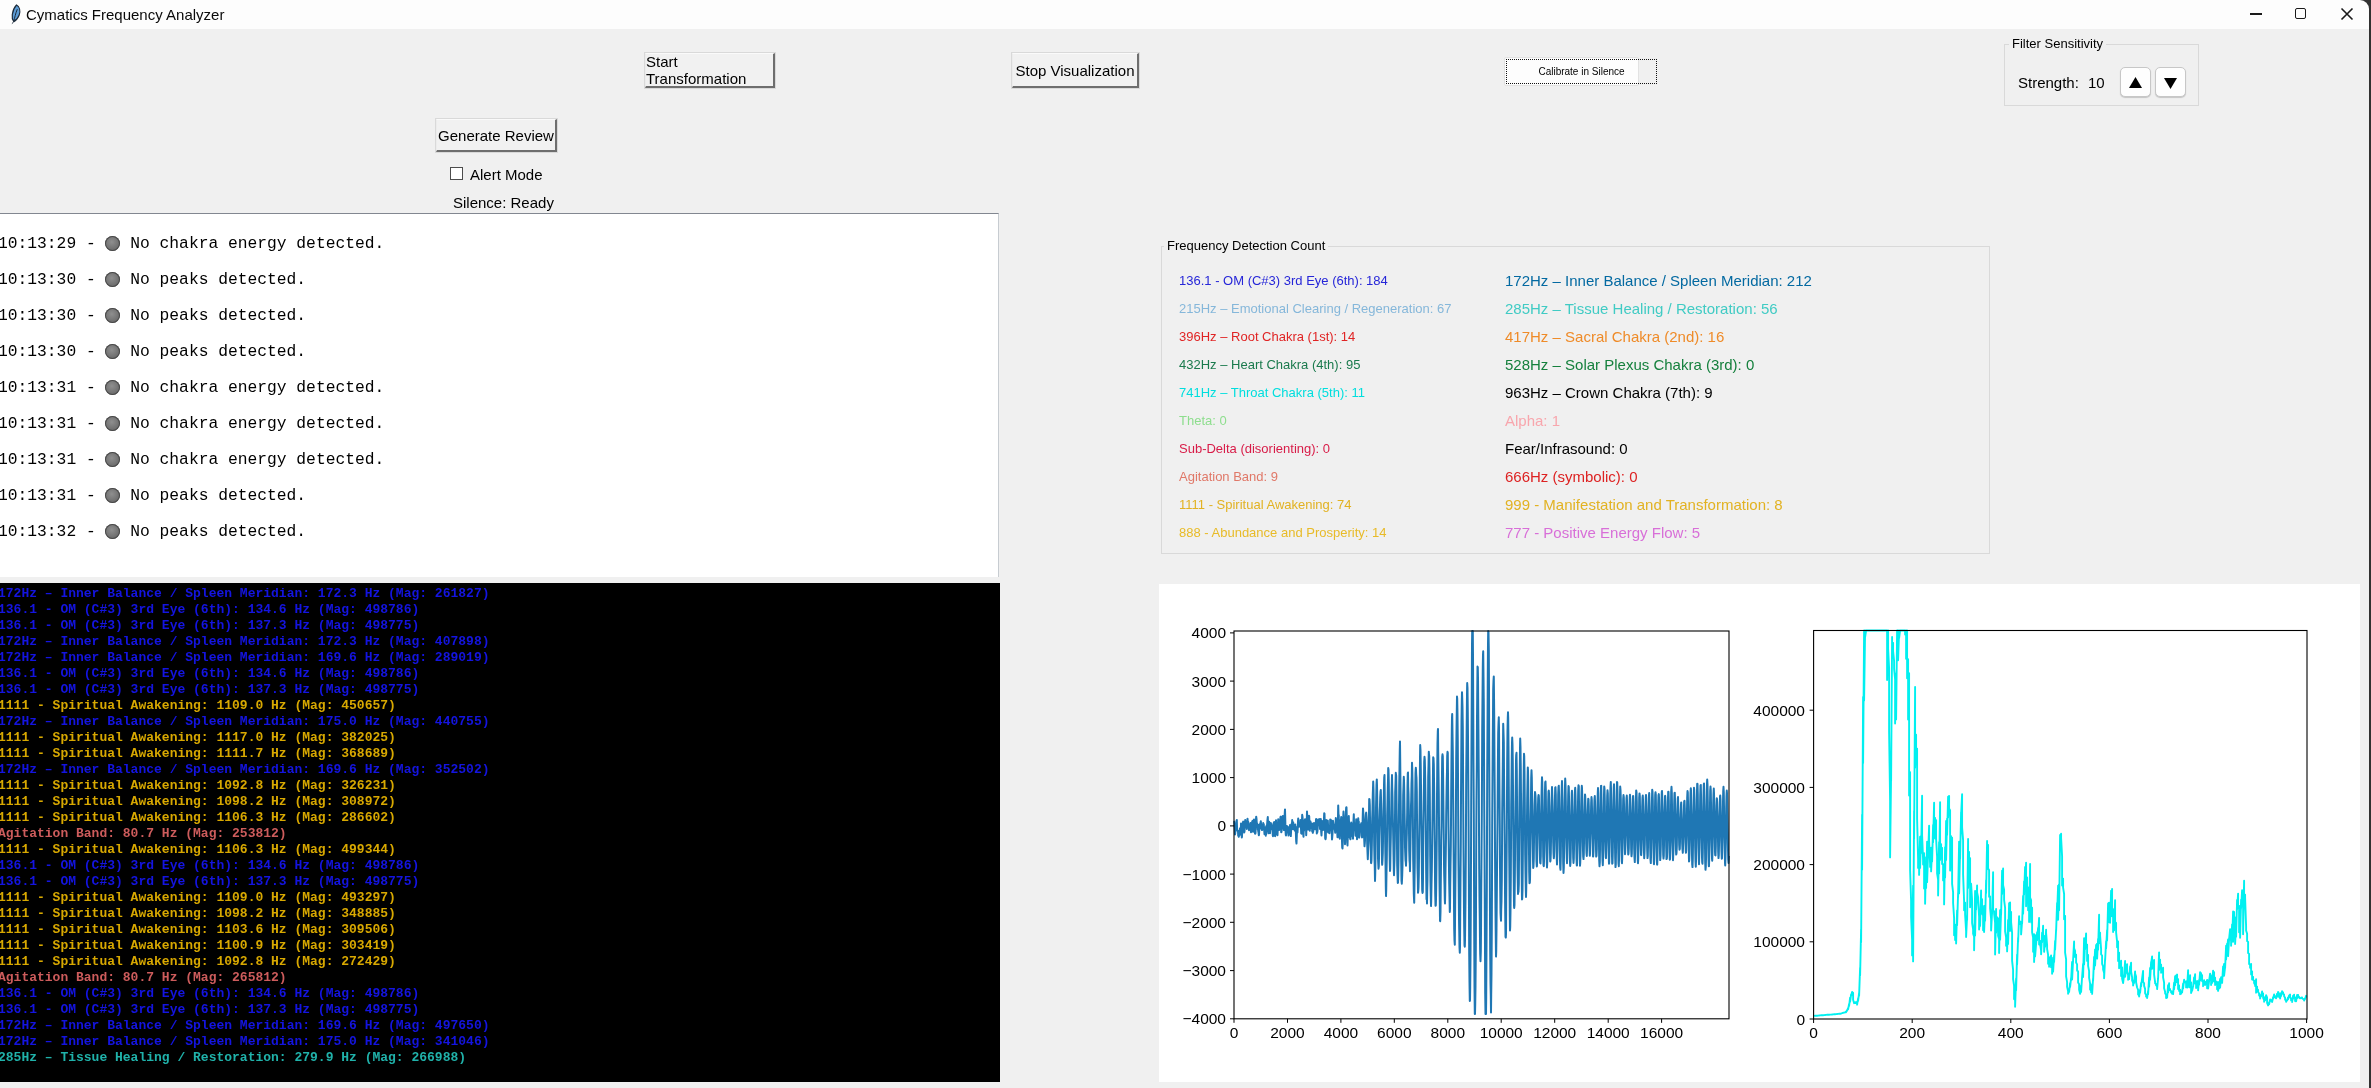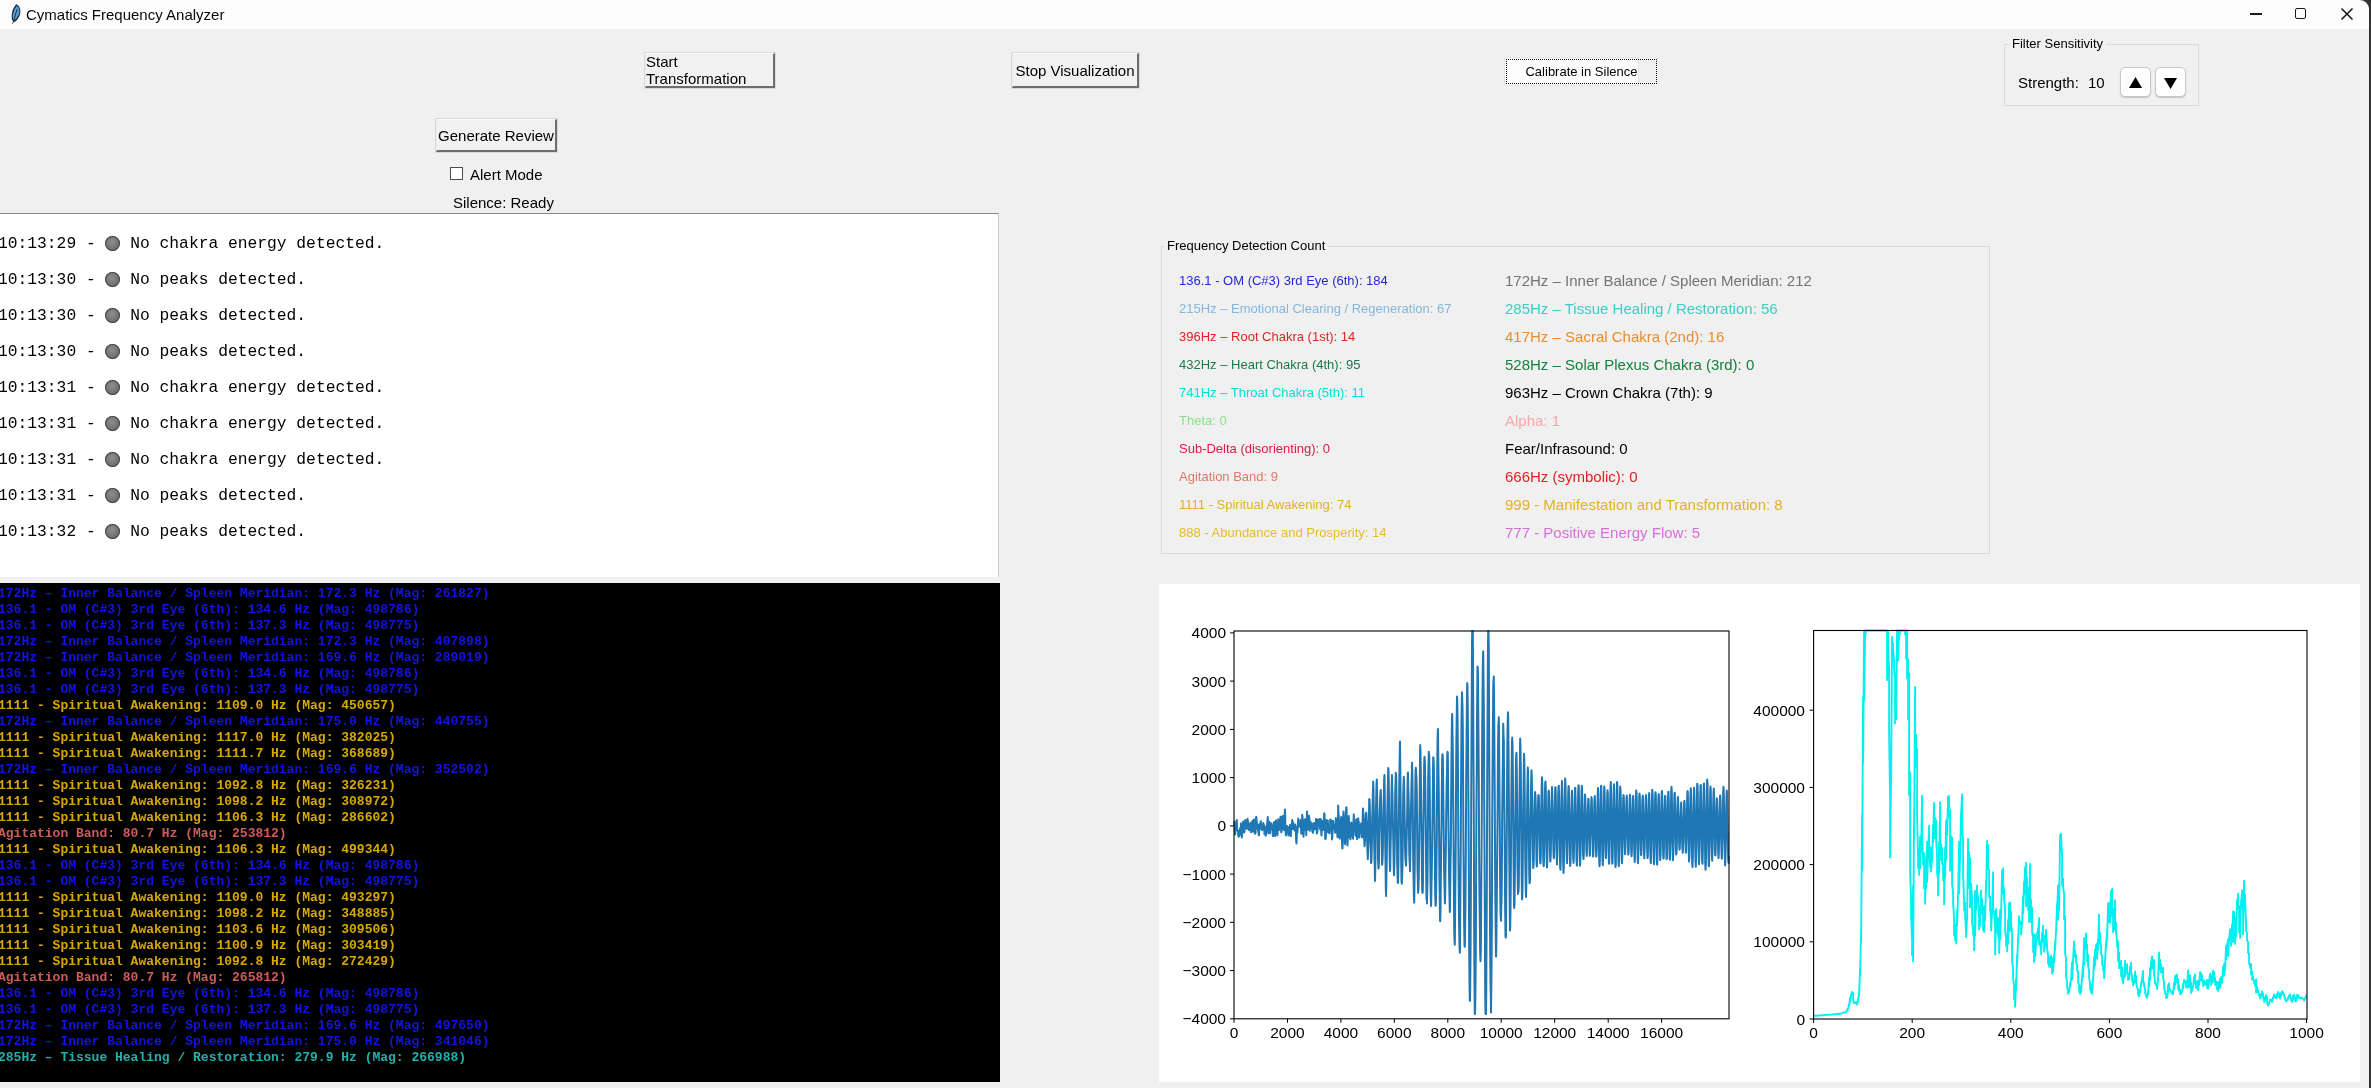--- a/index.html
+++ b/index.html
@@ -27,21 +27,21 @@
  <path d="M1.5 1.5 L12.5 12.5 M12.5 1.5 L1.5 12.5" stroke="#1a1a1a" stroke-width="1.6"></path>
 </svg>
 
 <div class="abs" style="left:2358px;top:0;width:13px;height:13px;background:#323232"></div>
 <div class="abs" style="left:2356px;top:0;width:13px;height:14px;background:#fdfdfd;border-top-right-radius:9px"></div>
 <div class="abs" style="left:2369px;top:0;width:2px;height:1088px;background:#323232"></div>
 
 <div class="btn" style="left:645px;top:53px;width:130px;height:35px">Start Transformation</div>
 <div class="btn" style="left:1012px;top:53px;width:127px;height:35px">Stop Visualization</div>
 <div class="abs" style="left:1504px;top:57px;width:135px;height:29px;background:#fdfdfd;border:1px solid #e2e2e2;border-radius:2px"></div>
-<div class="abs" style="left:1506px;top:59px;width:151px;height:25px;border:1px dotted #111;display:flex;align-items:center;justify-content:center;font-size:13px;white-space:nowrap">Calibrate in Silence</div>
+<div class="abs" style="left:1506px;top:59px;width:151px;height:25px;border:1px dotted #111;display:flex;align-items:center;justify-content:center;font-size:10px;white-space:nowrap">Calibrate in Silence</div>
 <div class="gbox" style="left:2004px;top:44px;width:195px;height:62px"></div>
 <div class="glab" style="left:2009px;top:36px">Filter Sensitivity</div>
 <div class="fl" style="left:2018px;top:74px">Strength:</div>
 <div class="fl" style="left:2088px;top:74px">10</div>
 <div class="abs" style="left:2120px;top:67px;width:31px;height:30px;background:#fefefe;border:1px solid #c7c7c7;border-radius:5px;box-shadow:0 1px 1px rgba(0,0,0,.18)"></div>
 <svg class="abs" style="left:2129px;top:77px" width="13" height="11">
     <path d="M6.5 0 L13 11 L0 11 Z" fill="#000"></path>
   </svg>
 <div class="abs" style="left:2155px;top:67px;width:31px;height:30px;background:#fefefe;border:1px solid #c7c7c7;border-radius:5px;box-shadow:0 1px 1px rgba(0,0,0,.18)"></div>
 <svg class="abs" style="left:2164px;top:78px" width="13" height="11">
@@ -66,21 +66,21 @@
 <div style="color:#e02424">396Hz – Root Chakra (1st): 14</div>
 <div style="color:#1a7a4d">432Hz – Heart Chakra (4th): 95</div>
 <div style="color:#00dede">741Hz – Throat Chakra (5th): 11</div>
 <div style="color:#8ede8e">Theta: 0</div>
 <div style="color:#d81c48">Sub-Delta (disorienting): 0</div>
 <div style="color:#e07868">Agitation Band: 9</div>
 <div style="color:#e2b222">1111 - Spiritual Awakening: 74</div>
 <div style="color:#e8bb28">888 - Abundance and Prosperity: 14</div>
 </div>
 <div class="abs" style="left:1505px;top:267px;font-size:15px;line-height:28.05px;white-space:nowrap">
-<div style="color:#737373">172Hz – Inner Balance / Spleen Meridian: 212</div>
+<div style="color:#0369a1">172Hz – Inner Balance / Spleen Meridian: 212</div>
 <div style="color:#40cbc4">285Hz – Tissue Healing / Restoration: 56</div>
 <div style="color:#ef8b28">417Hz – Sacral Chakra (2nd): 16</div>
 <div style="color:#15803d">528Hz – Solar Plexus Chakra (3rd): 0</div>
 <div style="color:#000000">963Hz – Crown Chakra (7th): 9</div>
 <div style="color:#f8a6ad">Alpha: 1</div>
 <div style="color:#000000">Fear/Infrasound: 0</div>
 <div style="color:#dd2222">666Hz (symbolic): 0</div>
 <div style="color:#e2b222">999 - Manifestation and Transformation: 8</div>
 <div style="color:#d86fd8">777 - Positive Energy Flow: 5</div>
 </div>

